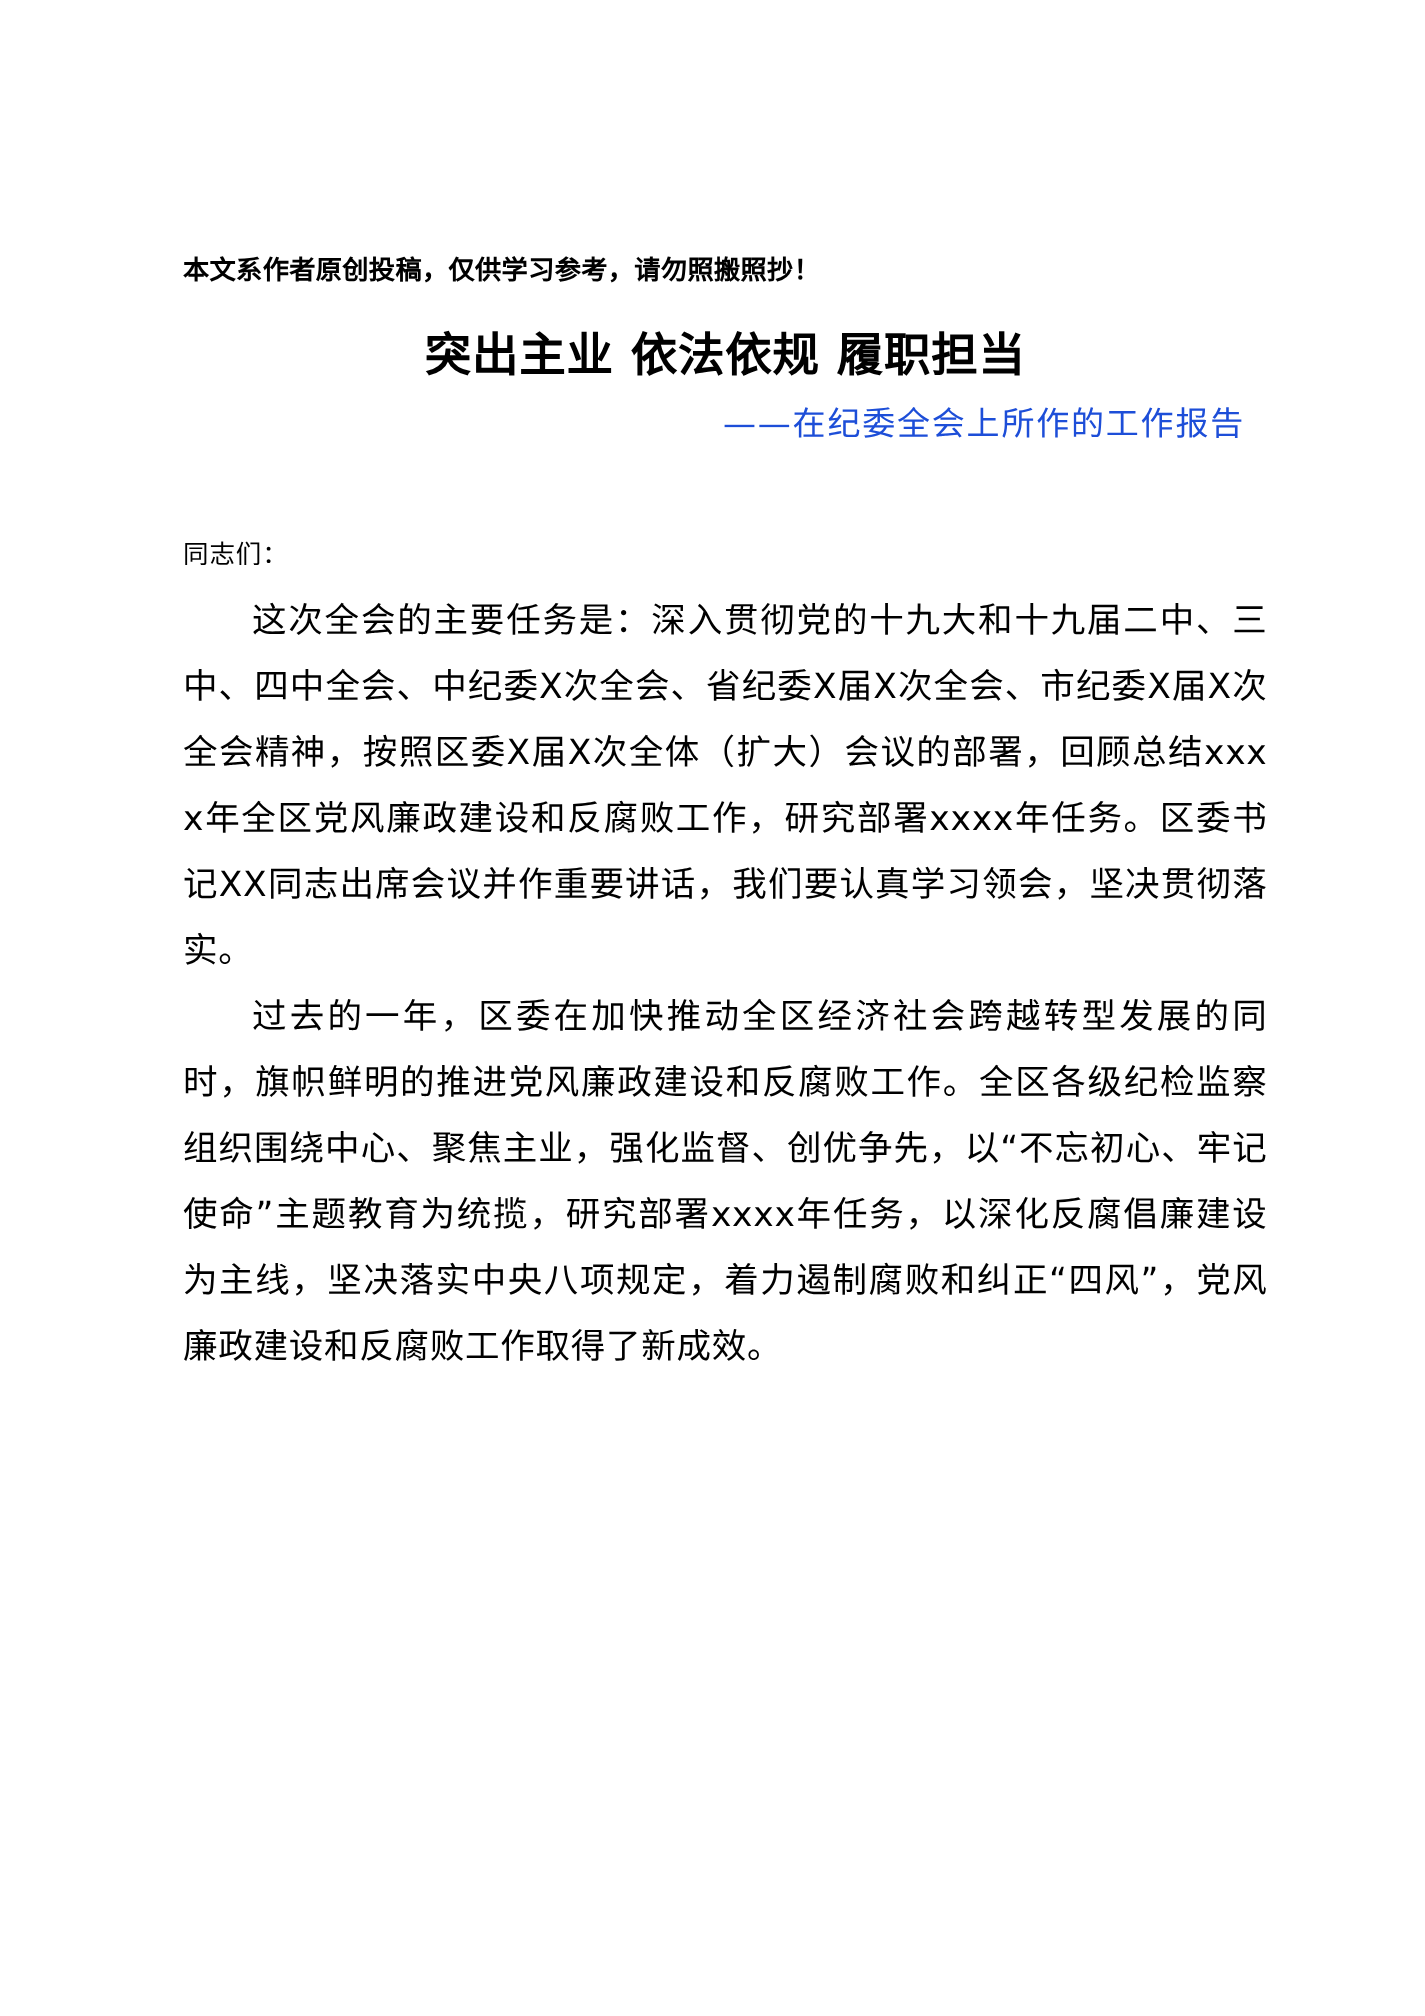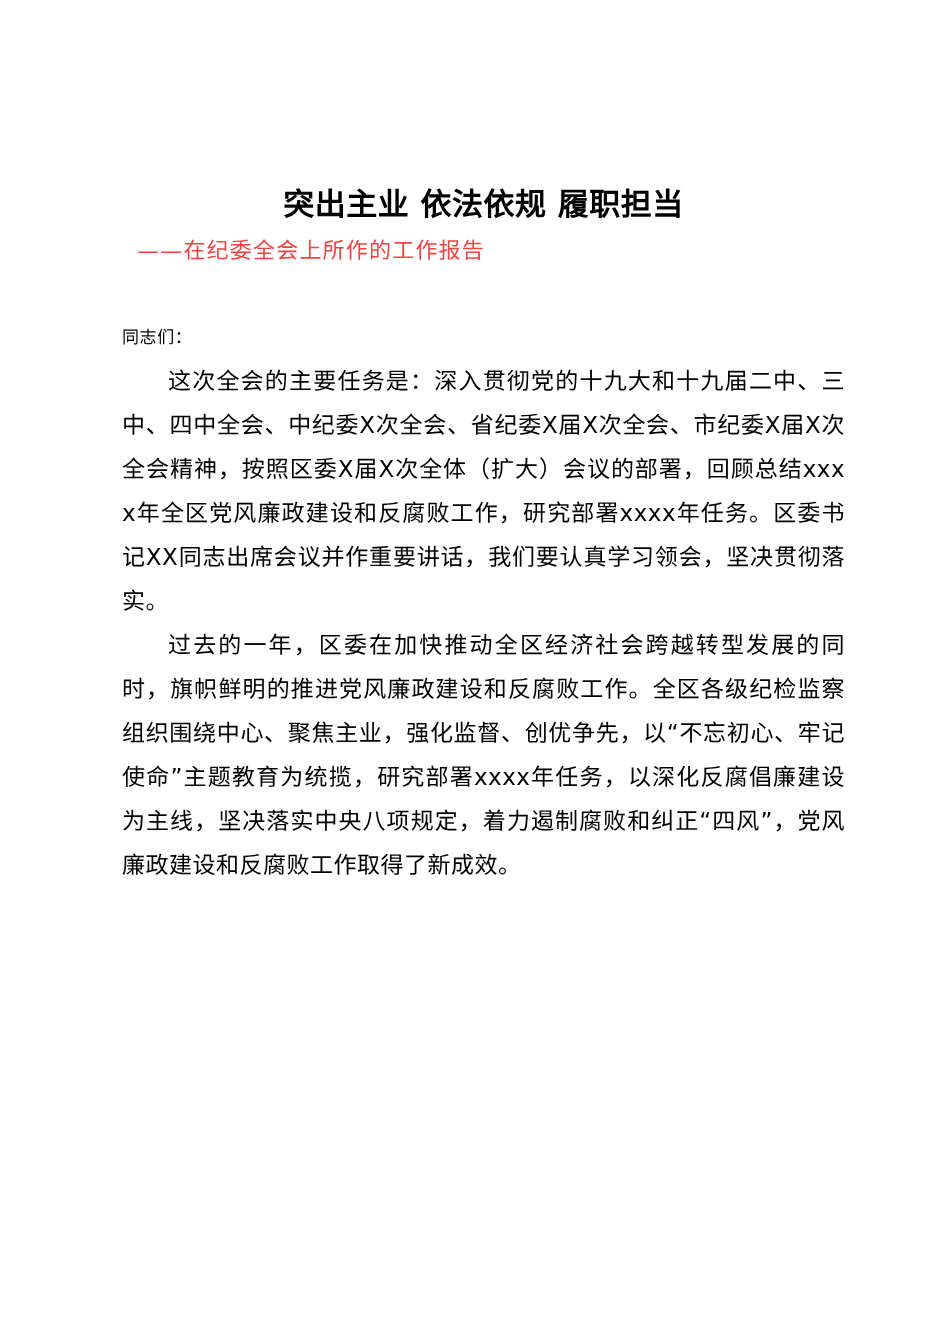--- a/index.html
+++ b/index.html
@@ -58,22 +58,22 @@
     white-space: nowrap;
   }
 
   .subtitle {
     font-family: "DejaVu Sans", "Liberation Sans", sans-serif;
     font-weight: normal;
     font-size: 22px;
     line-height: 40px;
     letter-spacing: 1.2px;
     margin: 6px 0 0 0;
-    text-align: left;
-    color: #ef4444;
+    text-align: right;
+    color: #1d4ed8;
   }
 
   
   .salutation {
     font-family: "DejaVu Sans", "Liberation Sans", sans-serif;
     font-size: 17px;
     line-height: 44px;
     letter-spacing: 0.6px;
     margin: 44px 0 0 0;
   }
@@ -100,20 +100,21 @@
     text-indent: 2em;
     text-align: left;
   }
 </style>
 </head>
 <body>
 
 <div class="page">
   <div class="doc-body">
 
+    <div class="notice">本文系作者原创投稿，仅供学习参考，请勿照搬照抄！</div>
 
     <div class="title-block">
       <h1 class="title-line">突出主业 依法依规 履职担当</h1>
       <div class="subtitle">——在纪委全会上所作的工作报告</div>
     </div>
 
     <div class="salutation">同志们：</div>
 
 
     <p class="para">这次全会的主要任务是：深入贯彻党的十九大和十九届二中、三中、四中全会、中纪委X次全会、省纪委X届X次全会、市纪委X届X次全会精神，按照区委X届X次全体（扩大）会议的部署，回顾总结xxxx年全区党风廉政建设和反腐败工作，研究部署xxxx年任务。区委书记XX同志出席会议并作重要讲话，我们要认真学习领会，坚决贯彻落实。</p>

